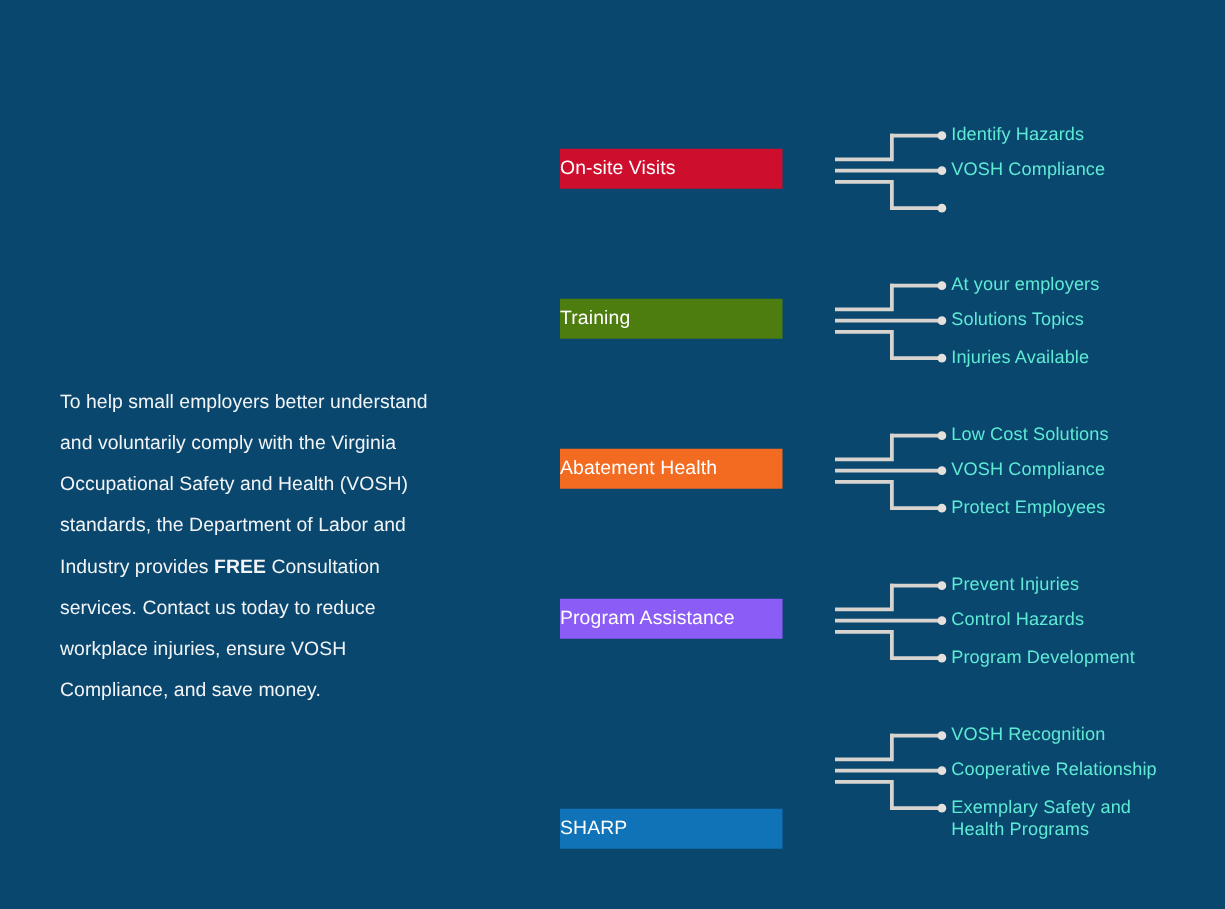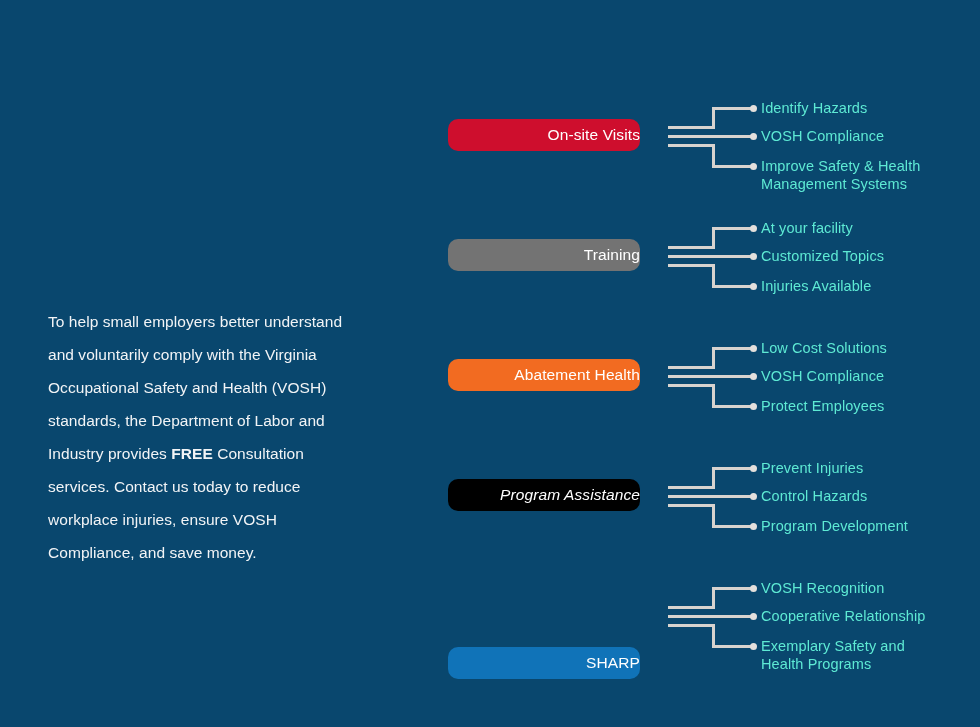--- a/index.html
+++ b/index.html
@@ -60,27 +60,26 @@
     position: absolute;
     left: 448px;
     width: 500px;
     height: 120px;
   }
 
   .bar {
     position: absolute;
     left: 0;
     top: 44px;
-    width: 192px;
+    width: 178px;
     height: 32px;
     display: flex;
     align-items: center;
-    justify-content: flex-end;
+    justify-content: flex-start;
     box-sizing: border-box;
-    border-radius: 10px;
   }
   .bar-label {
     color: #FFFFFF;
     font-size: 15.5px;
     letter-spacing: 0.1px;
     line-height: 1;
     text-align: center;
   }
 
   
@@ -169,42 +168,40 @@
           <div class="elbow-v down"></div>
           <div class="lead lead-0"></div>
           <div class="lead lead-1"></div>
           <div class="lead lead-2"></div>
           <div class="dot dot-0"></div>
           <div class="dot dot-1"></div>
           <div class="dot dot-2"></div>
         </div>
         <div class="branch-label b0">Identify Hazards</div>
         <div class="branch-label b1">VOSH Compliance</div>
-        <div class="branch-label b2">Improve Safety &amp; Health
-Management Systems</div>
       </div>
       <div class="row" style="top: 195px;">
-        <div class="bar" style="background: #737373;">
+        <div class="bar" style="background: #4d7c0f;">
           <span class="bar-label">Training</span>
         </div>
         <div class="connector">
           <div class="stub stub-0"></div>
           <div class="stub stub-1"></div>
           <div class="stub stub-2"></div>
           <div class="elbow-v up"></div>
           <div class="elbow-v down"></div>
           <div class="lead lead-0"></div>
           <div class="lead lead-1"></div>
           <div class="lead lead-2"></div>
           <div class="dot dot-0"></div>
           <div class="dot dot-1"></div>
           <div class="dot dot-2"></div>
         </div>
-        <div class="branch-label b0">At your facility</div>
-        <div class="branch-label b1">Customized Topics</div>
+        <div class="branch-label b0">At your employers</div>
+        <div class="branch-label b1">Solutions Topics</div>
         <div class="branch-label b2">Injuries Available</div>
       </div>
       <div class="row" style="top: 315px;">
         <div class="bar" style="background: rgb(242, 107, 33);">
           <span class="bar-label">Abatement Health</span>
         </div>
         <div class="connector">
           <div class="stub stub-0"></div>
           <div class="stub stub-1"></div>
           <div class="stub stub-2"></div>
@@ -215,21 +212,21 @@
           <div class="lead lead-2"></div>
           <div class="dot dot-0"></div>
           <div class="dot dot-1"></div>
           <div class="dot dot-2"></div>
         </div>
         <div class="branch-label b0">Low Cost Solutions</div>
         <div class="branch-label b1">VOSH Compliance</div>
         <div class="branch-label b2">Protect Employees</div>
       </div>
       <div class="row" style="top: 435px;">
-        <div class="bar" style="background: #000000; font-style: italic;">
+        <div class="bar" style="background: #8b5cf6;">
           <span class="bar-label">Program Assistance</span>
         </div>
         <div class="connector">
           <div class="stub stub-0"></div>
           <div class="stub stub-1"></div>
           <div class="stub stub-2"></div>
           <div class="elbow-v up"></div>
           <div class="elbow-v down"></div>
           <div class="lead lead-0"></div>
           <div class="lead lead-1"></div>

